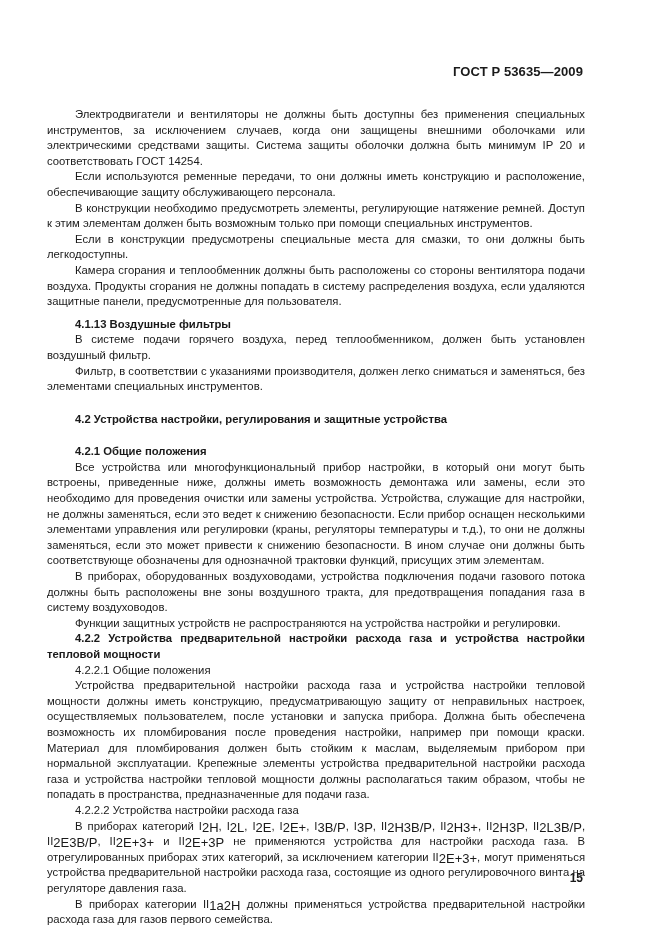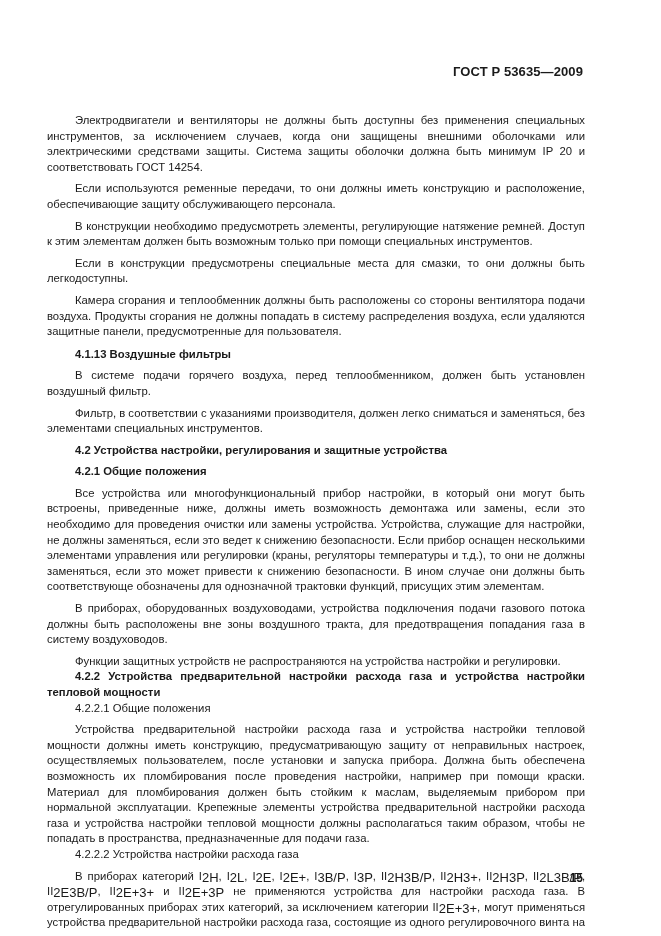--- a/index.html
+++ b/index.html
@@ -1,25 +1,25 @@
 <!DOCTYPE html>
 <html><head>
 <meta charset="utf-8">
 <style>
   html, body { margin: 0; padding: 0; background: #ffffff; }
   body { width: 661px; height: 936px; position: relative; overflow: hidden;
          font-family: "Liberation Sans", sans-serif; color: #1a1a1a; }
   .header { position: absolute; top: 64px; right: 78px; font-weight: bold; font-size: 13px; letter-spacing: 0.1px; }
   .content { position: absolute; top: 107px; left: 47px; width: 538px; font-size: 11.3px; line-height: 15.6px; }
   p { margin: 0; text-align: justify; }
-  p.ind { text-indent: 28px; margin-top: 6px; }
+  p.ind { text-indent: 28px; }
   .h { font-weight: bold; padding-left: 28px; margin-top: 7px; }
   .h2 { font-weight: bold; text-indent: 28px; text-align: justify; }
   .sub { padding-left: 28px; }
-  .sp { margin-top: 6px; }
+  .sp { margin-top: 17px; }
   sub { font-size: 13px; vertical-align: -2px; line-height: 0; }
   .pagenum { position: absolute; top: 871px; right: 78px; font-size: 12px; font-weight: bold; }
 </style>
 </head>
 <body>
 
 <div class="header">ГОСТ Р 53635—2009</div>
 
 <div class="content">
   <p class="ind">Электродвигатели и вентиляторы не должны быть доступны без применения специальных инструментов, за исключением случаев, когда они защищены внешними оболочками или электрическими средствами защиты. Система защиты оболочки должна быть минимум IP 20 и соответствовать ГОСТ 14254.</p>

